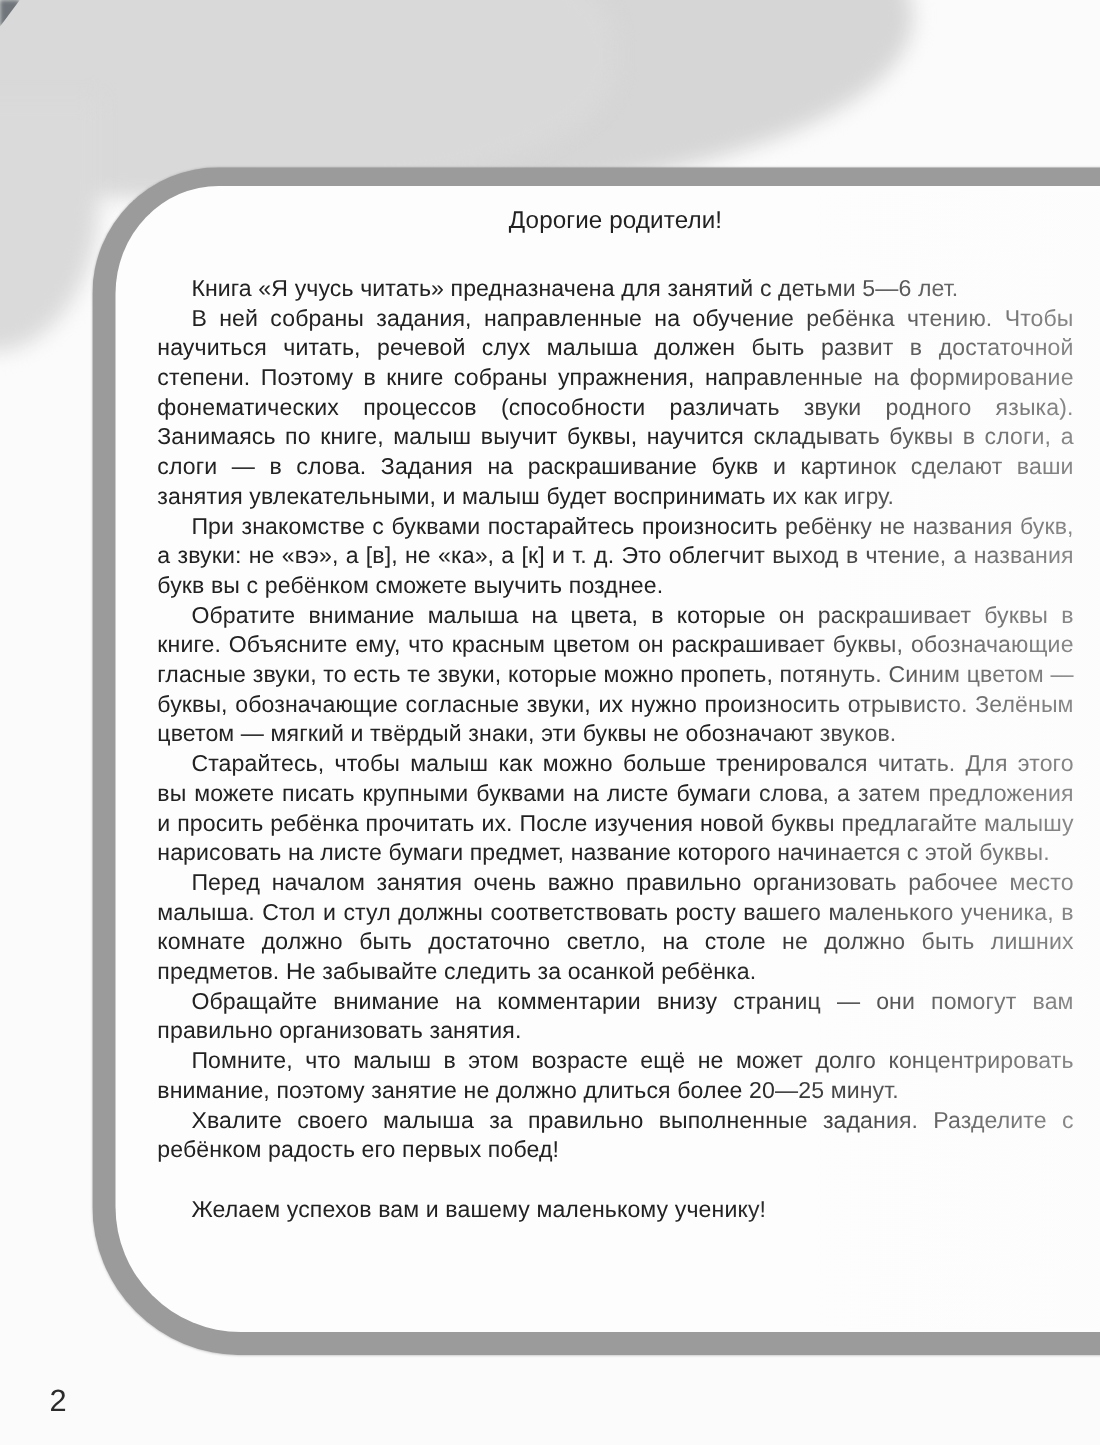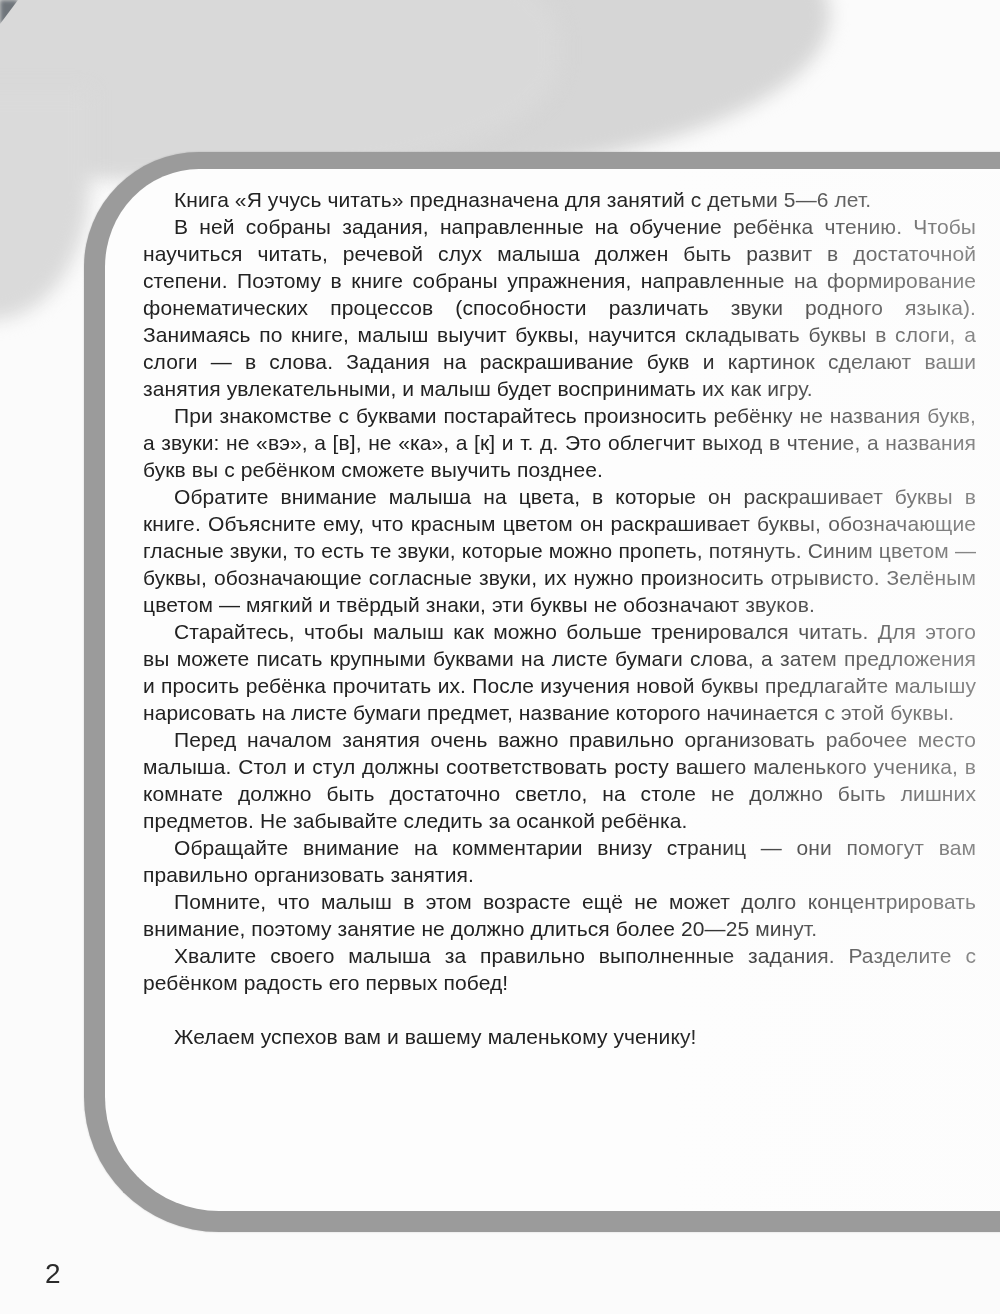--- a/index.html
+++ b/index.html
@@ -104,20 +104,21 @@
 
 <div class="page">
   <div class="blob blob-top"></div>
   <div class="blob blob-top2"></div>
   <div class="blob blob-left"></div>
   <div class="corner-mark"></div>
 
   <div class="frame"></div>
 
   <div class="content">
+    <h1 class="title">Дорогие родители!</h1>
     <div id="paragraphs">
         <p class="para">Книга «Я учусь читать» предназначена для занятий с детьми 5—6 лет.</p>
         <p class="para">В ней собраны задания, направленные на обучение ребёнка чтению. Чтобы научиться читать, речевой слух малыша должен быть развит в достаточной степени. Поэтому в книге собраны упражнения, направленные на формирование фонематических процессов (способности различать звуки родного языка). Занимаясь по книге, малыш выучит буквы, научится складывать буквы в слоги, а слоги — в слова. Задания на раскрашивание букв и картинок сделают ваши занятия увлекательными, и малыш будет воспринимать их как игру.</p>
         <p class="para">При знакомстве с буквами постарайтесь произносить ребёнку не названия букв, а звуки: не «вэ», а [в], не «ка», а [к] и т. д. Это облегчит выход в чтение, а названия букв вы с ребёнком сможете выучить позднее.</p>
         <p class="para">Обратите внимание малыша на цвета, в которые он раскрашивает буквы в книге. Объясните ему, что красным цветом он раскрашивает буквы, обозначающие гласные звуки, то есть те звуки, которые можно пропеть, потянуть. Синим цветом — буквы, обозначающие согласные звуки, их нужно произносить отрывисто. Зелёным цветом — мягкий и твёрдый знаки, эти буквы не обозначают звуков.</p>
         <p class="para">Старайтесь, чтобы малыш как можно больше тренировался читать. Для этого вы можете писать крупными буквами на листе бумаги слова, а затем предложения и просить ребёнка прочитать их. После изучения новой буквы предлагайте малышу нарисовать на листе бумаги предмет, название которого начинается с этой буквы.</p>
         <p class="para">Перед началом занятия очень важно правильно организовать рабочее место малыша. Стол и стул должны соответствовать росту вашего маленького ученика, в комнате должно быть достаточно светло, на столе не должно быть лишних предметов. Не забывайте следить за осанкой ребёнка.</p>
         <p class="para">Обращайте внимание на комментарии внизу страниц — они помогут вам правильно организовать занятия.</p>
         <p class="para">Помните, что малыш в этом возрасте ещё не может долго концентрировать внимание, поэтому занятие не должно длиться более 20—25 минут.</p>
         <p class="para">Хвалите своего малыша за правильно выполненные задания. Разделите с ребёнком радость его первых побед!</p>

